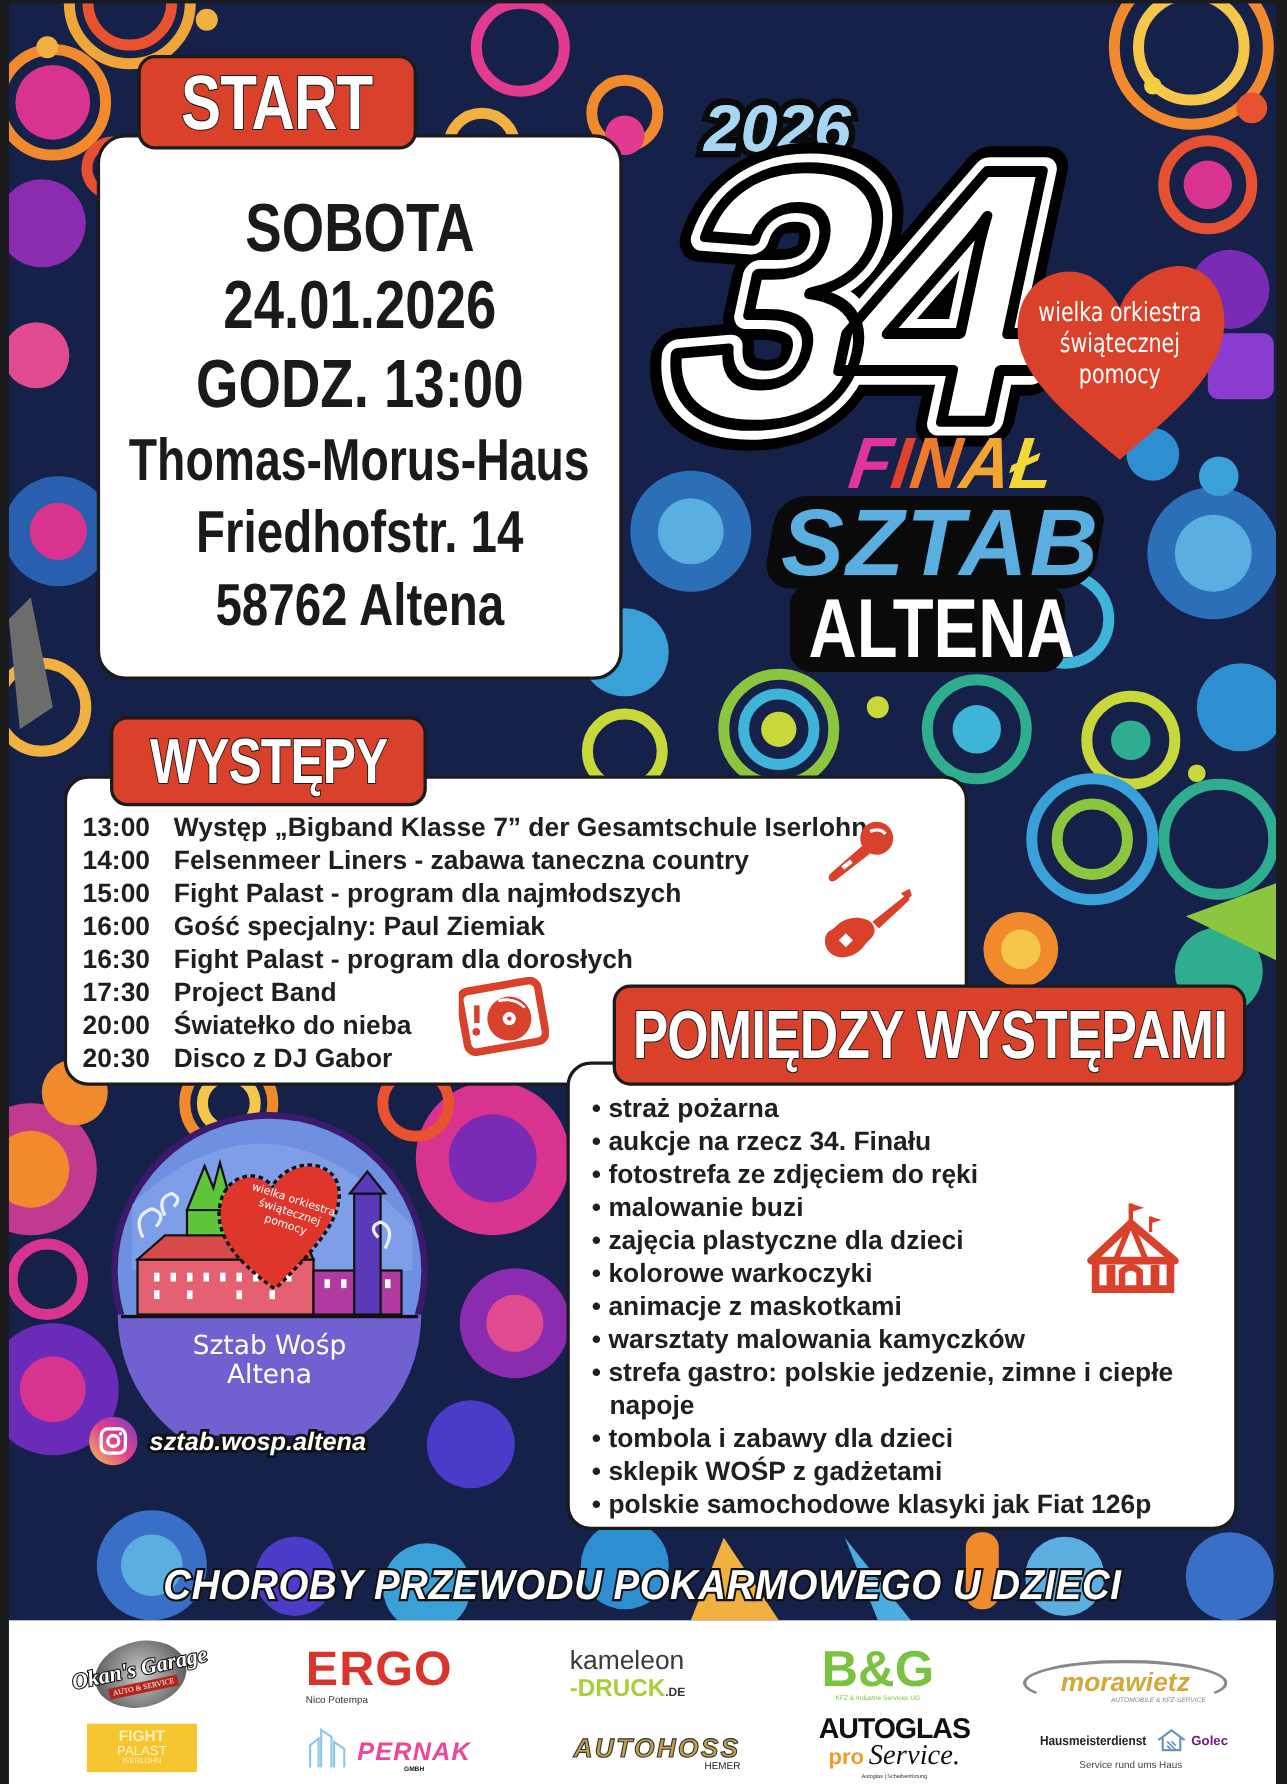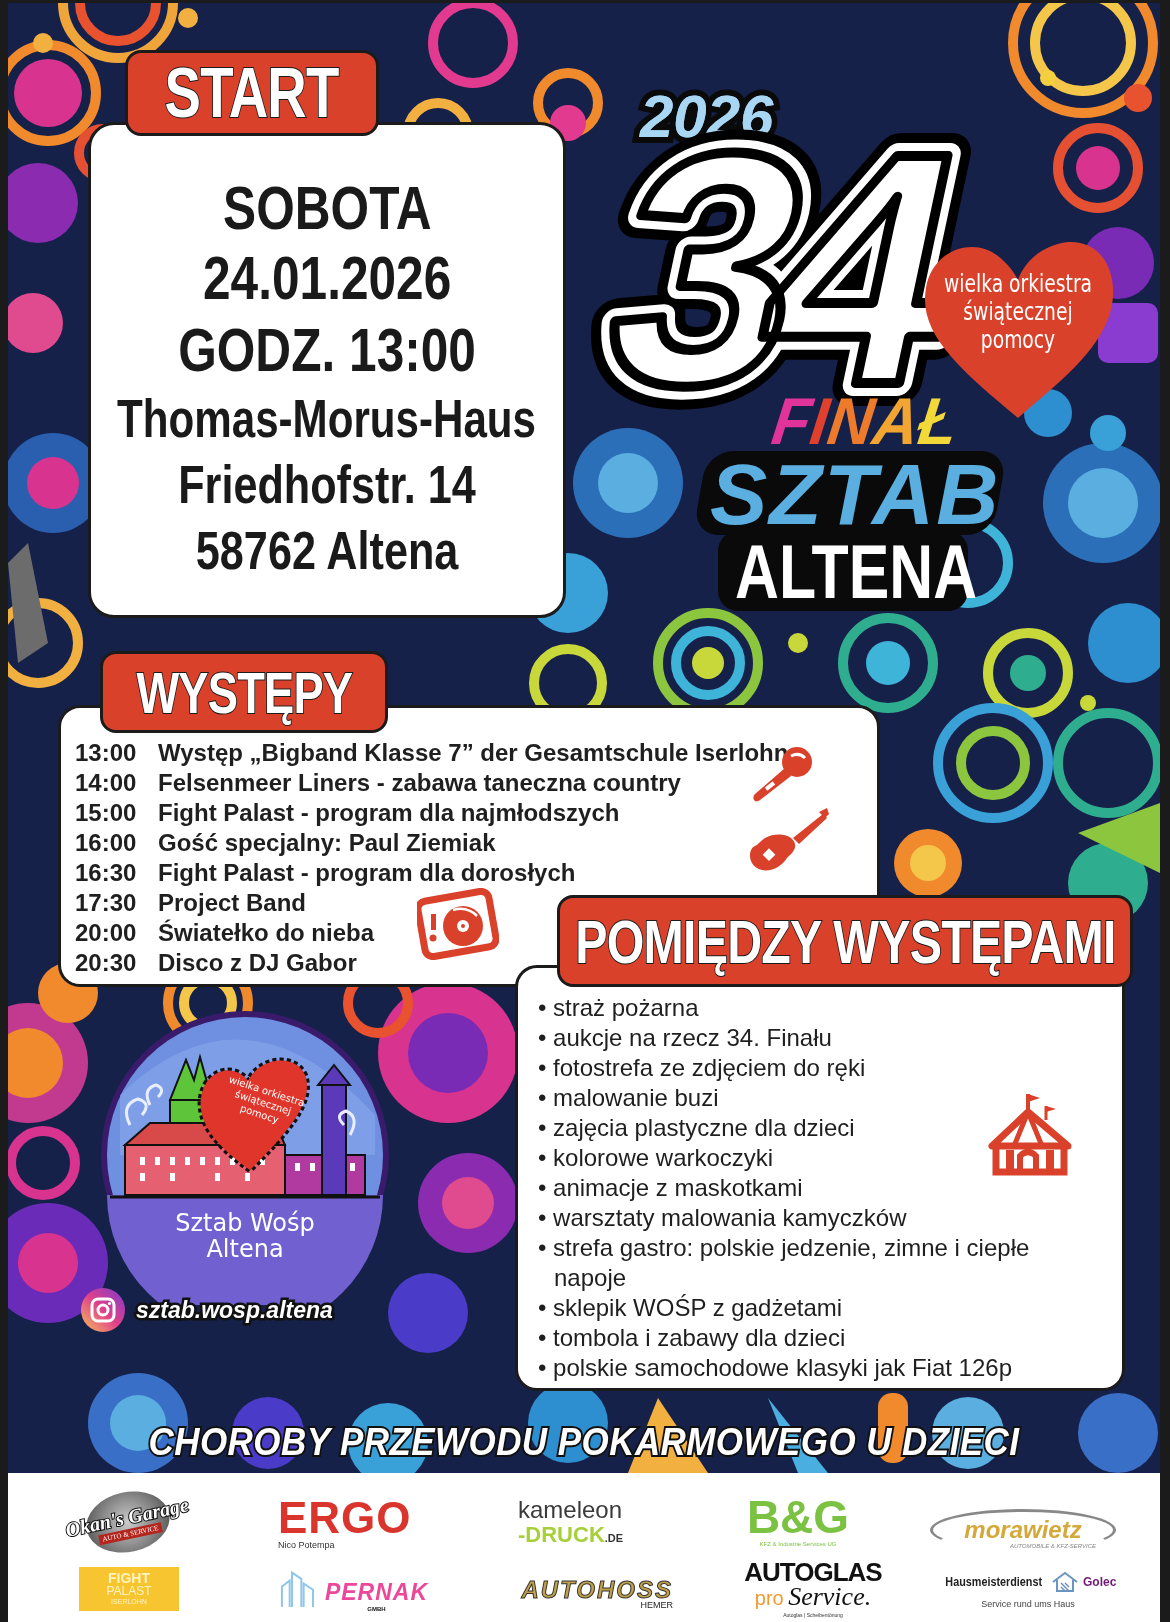--- a/index.html
+++ b/index.html
@@ -7,21 +7,21 @@
   .poster{position:absolute;left:8px;top:3px;width:1152px;height:1619px;overflow:hidden;background:#16214a;}
   .bg{position:absolute;inset:0;}
   .abs{position:absolute;}
   .tab{position:absolute;background:#d9412b;border:3px solid #1b1b1b;border-radius:16px;display:flex;align-items:center;justify-content:center;}
   .tab-text{font-family:"Liberation Sans",sans-serif;font-weight:700;color:#fff;letter-spacing:-1px;transform:scaleX(0.78);white-space:nowrap;
     -webkit-text-stroke:2px #1b1b1b;paint-order:stroke fill;text-shadow:0 0 0 #000;}
   .card{position:absolute;background:#fff;border:3px solid #1b1b1b;border-radius:26px;}
   .start-line{font-weight:700;color:#1a1a1a;text-align:center;white-space:nowrap;transform:scaleX(0.8);transform-origin:center;line-height:1;}
   .sched-row{display:flex;font-size:24px;font-weight:700;color:#1f1f1f;height:30px;line-height:30px;white-space:nowrap;}
   .sched-time{width:83px;}
-  .between-item{font-size:24px;font-weight:400;color:#1f1f1f;line-height:30px;white-space:nowrap;}
+  .between-item{font-size:24px;font-weight:700;color:#1f1f1f;line-height:30px;white-space:nowrap;}
   .between-item.wrap{white-space:normal;}
   .sponsors{position:absolute;left:0;top:1470px;width:1152px;height:149px;background:#fff;}
   .sponsor{position:absolute;display:flex;flex-direction:column;align-items:center;justify-content:center;text-align:center;}
   .social-text{font-weight:700;font-style:italic;color:#fff;font-size:23px;-webkit-text-stroke:5px #111;paint-order:stroke fill;white-space:nowrap;}
 </style>
 </head>
 <body>
 
 <div class="poster">
 
@@ -245,22 +245,22 @@
     <div style="position:absolute;left:20px;top:25px;width:560px;">
       <div class="between-item">• <span>straż pożarna</span></div>
       <div class="between-item">• <span>aukcje na rzecz 34. Finału</span></div>
       <div class="between-item">• <span>fotostrefa ze zdjęciem do ręki</span></div>
       <div class="between-item">• <span>malowanie buzi</span></div>
       <div class="between-item">• <span>zajęcia plastyczne dla dzieci</span></div>
       <div class="between-item">• <span>kolorowe warkoczyki</span></div>
       <div class="between-item">• <span>animacje z maskotkami</span></div>
       <div class="between-item">• <span>warsztaty malowania kamyczków</span></div>
       <div class="between-item wrap" style="width:520px;padding-left:16px;text-indent:-16px;">• <span>strefa gastro: polskie jedzenie, zimne i ciepłe napoje</span></div>
+      <div class="between-item">• <span>tombola i zabawy dla dzieci</span></div>
       <div class="between-item">• <span>sklepik WOŚP z gadżetami</span></div>
-      <div class="between-item">• <span>tombola i zabawy dla dzieci</span></div>
       <div class="between-item">• <span>polskie samochodowe klasyki jak Fiat 126p</span></div>
     </div>
 
     <svg class="abs" style="left:470px;top:122px;" width="84" height="86" viewBox="0 0 84 86">
       <path d="M40 4 L40 22" stroke="#d9412b" stroke-width="4"></path>
       <path d="M40 4 L52 8 L40 12 Z" fill="#d9412b"></path>
       <path d="M58 16 L58 30" stroke="#d9412b" stroke-width="3"></path>
       <path d="M58 16 L68 19 L58 22 Z" fill="#d9412b"></path>
       <path d="M40 22 L4 56 L80 56 Z" fill="none" stroke="#d9412b" stroke-width="7" stroke-linejoin="round"></path>
       <path d="M40 22 L26 56 M40 22 L54 56" stroke="#d9412b" stroke-width="5"></path>
@@ -389,21 +389,21 @@
         <span style="font-weight:700;font-style:italic;font-size:23px;color:#ec4899;letter-spacing:1px;margin-top:12px;">PERNAK</span>
         <span style="font-size:6px;font-weight:700;color:#111;">GMBH</span>
       </div>
     </div>
     <div class="sponsor" style="left:490px;top:98px;width:175px;height:44px;align-items:flex-end;">
       <span style="font-weight:700;font-style:italic;font-size:24px;color:#c2a14a;-webkit-text-stroke:1px #333;letter-spacing:2px;">AUTOHOSS</span>
       <span style="font-size:9px;color:#222;margin-top:-4px;">HEMER</span>
     </div>
     <div class="sponsor" style="left:720px;top:84px;width:170px;height:62px;">
       <span style="font-weight:700;font-size:26px;color:#111;line-height:26px;letter-spacing:-1px;">AUTOGLAS</span>
-      <span style="white-space:nowrap;line-height:24px;"><span style="font-weight:400;font-size:20px;color:#f29a2e;">pro</span> <span style="font-family:'Liberation Serif',serif;font-style:italic;font-size:26px;color:#111;">Service.</span></span>
+      <span style="white-space:nowrap;line-height:24px;"><span style="font-weight:700;font-size:20px;color:#f29a2e;">pro</span> <span style="font-family:'Liberation Serif',serif;font-style:italic;font-size:26px;color:#111;">Service.</span></span>
       <span style="font-size:5px;color:#333;">Autoglas | Scheibentönung</span>
     </div>
     <div class="sponsor" style="left:920px;top:92px;width:200px;height:50px;">
       <span style="white-space:nowrap;display:flex;align-items:center;gap:4px;">
         <span style="font-weight:700;font-size:12px;color:#222;transform:scaleX(0.9);display:inline-block;">Hausmeisterdienst</span>
         <svg width="28" height="22" viewBox="0 0 28 22">
             <path d="M2 11 L14 2 L26 11 M6 9 L6 20 L22 20 L22 9" fill="none" stroke="#6a95c0" stroke-width="2"></path>
             <path d="M10 12 L18 20 M10 16 L14 20 M14 12 L18 16" stroke="#6a95c0" stroke-width="1.5"></path>
           </svg>
         <span style="font-weight:700;font-size:12px;color:#701a75;">Golec</span>

